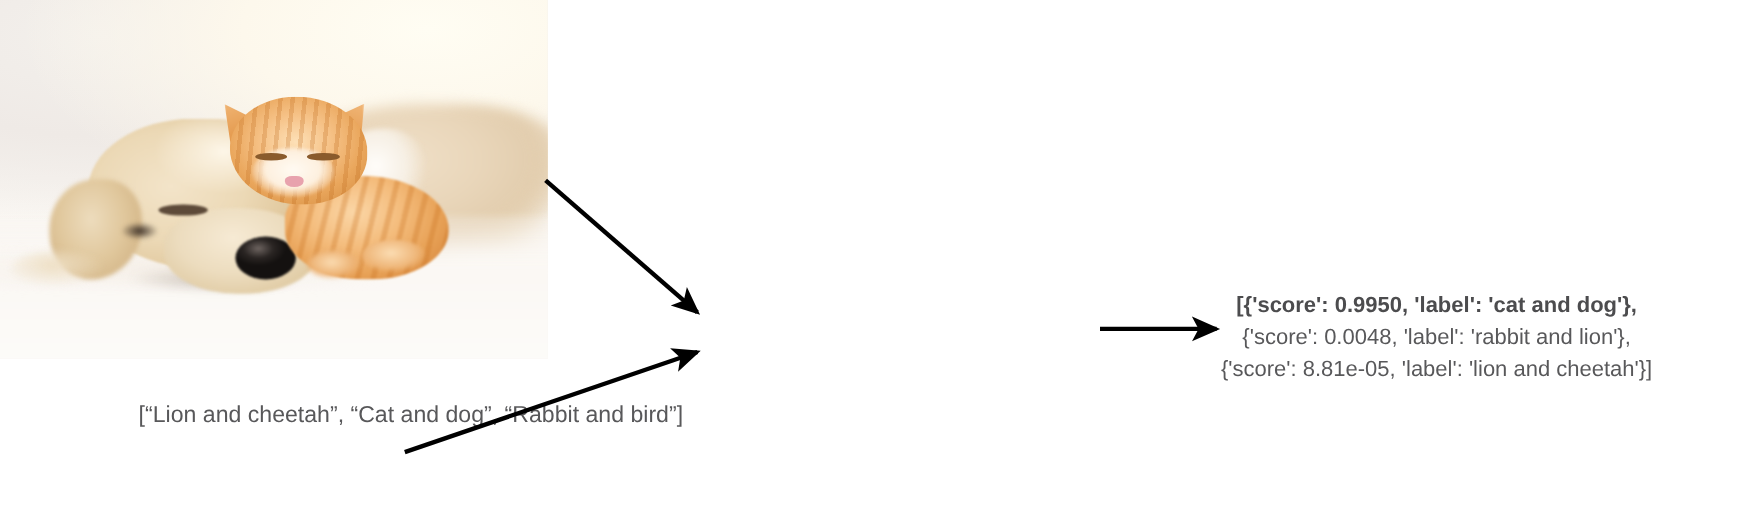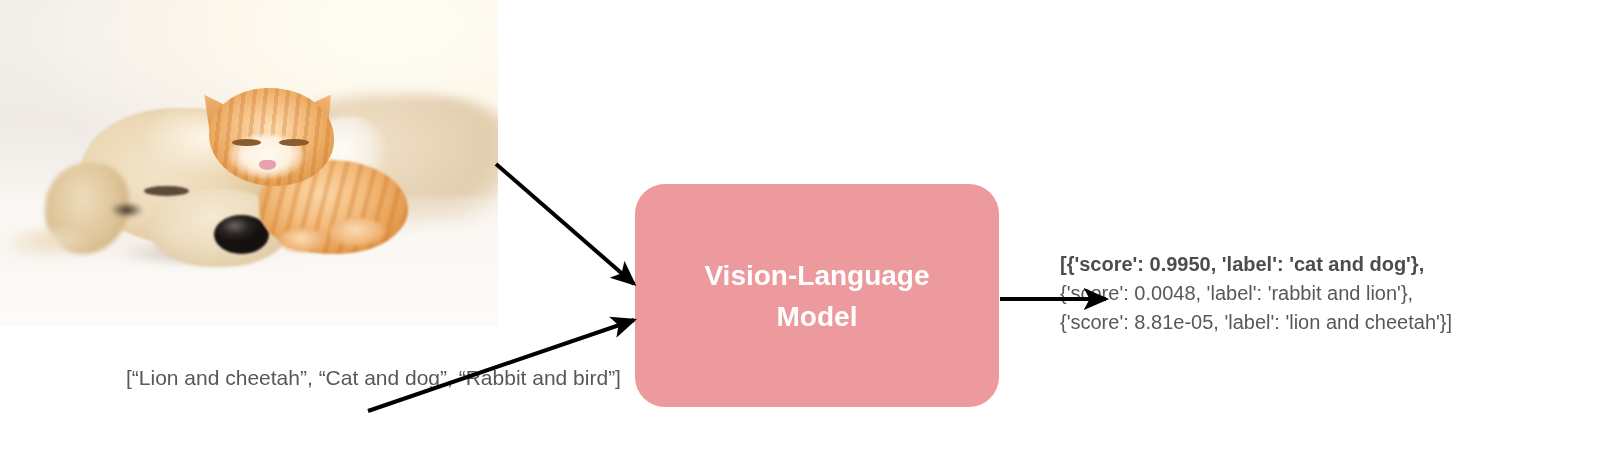--- a/index.html
+++ b/index.html
@@ -325,23 +325,23 @@
     font-weight: bold;
     line-height: 41px;
     text-align: center;
     white-space: pre-line;
   }
 
   
   .output-text {
     position: absolute;
     left: 1060px;
-    top: 250px;
+    top: 264px;
     width: 492px;
-    text-align: left;
+    text-align: center;
     font-size: 20px;
     line-height: 29px;
     color: #58585a;
   }
   .output-text .line-0 { font-weight: bold; color: #4c4c4e; }
 
   
   .arrows {
     position: absolute;
     left: 0; top: 0;
@@ -379,24 +379,20 @@
       <div class="cat-eye-l"></div>
       <div class="cat-eye-r"></div>
       <div class="cat-nose"></div>
       <div class="cat-paw"></div>
       <div class="cat-paw2"></div>
     </div>
   </div>
 
   <div class="prompt-text">[“Lion and cheetah”, “Cat and dog”, “Rabbit and bird”]</div>
 
-  <div class="model-box">
-    <div class="model-label">Vision-Language
-Model</div>
-  </div>
 
   <div class="output-text">
     <div class="line-0">[{'score': 0.9950, 'label': 'cat and dog'},</div>
     <div class="line-1">{'score': 0.0048, 'label': 'rabbit and lion'},</div>
     <div class="line-2">{'score': 8.81e-05, 'label': 'lion and cheetah'}]</div>
   </div>
 
   <svg class="arrows" viewBox="0 0 1600 473">
     <defs>
       <marker id="ah" markerWidth="7" markerHeight="7" refX="5.6" refY="3" orient="auto" markerUnits="strokeWidth">

